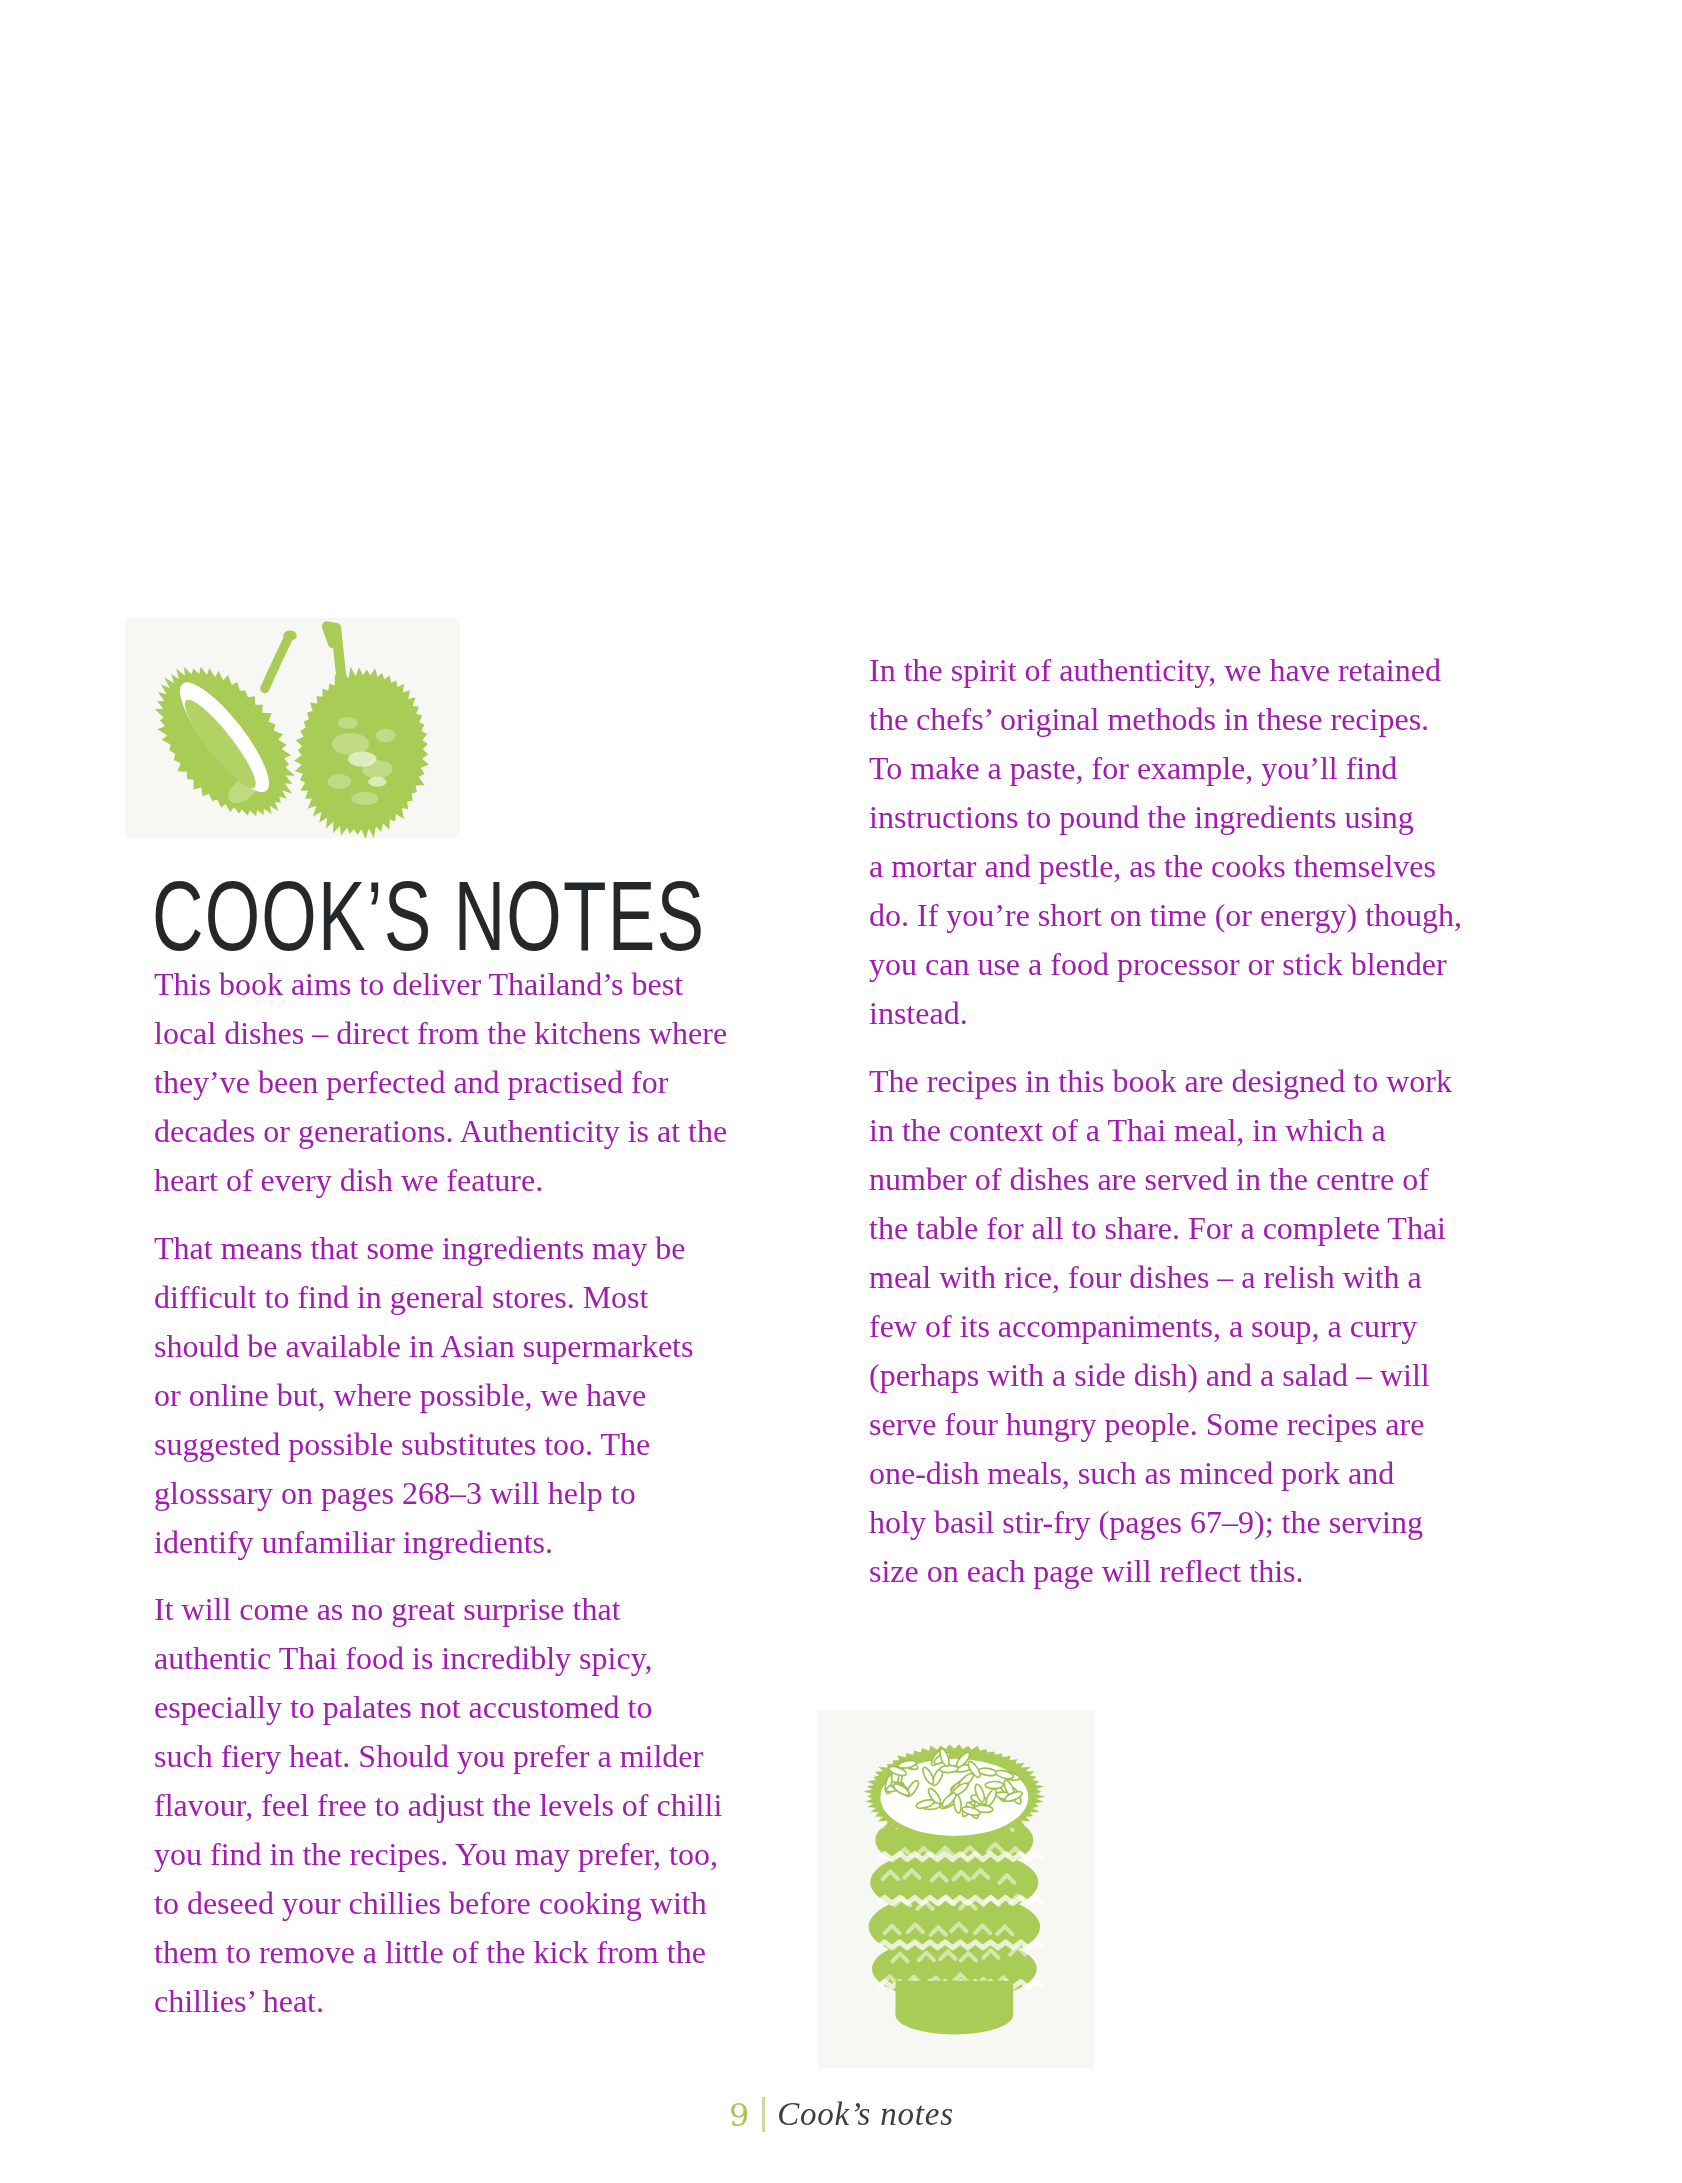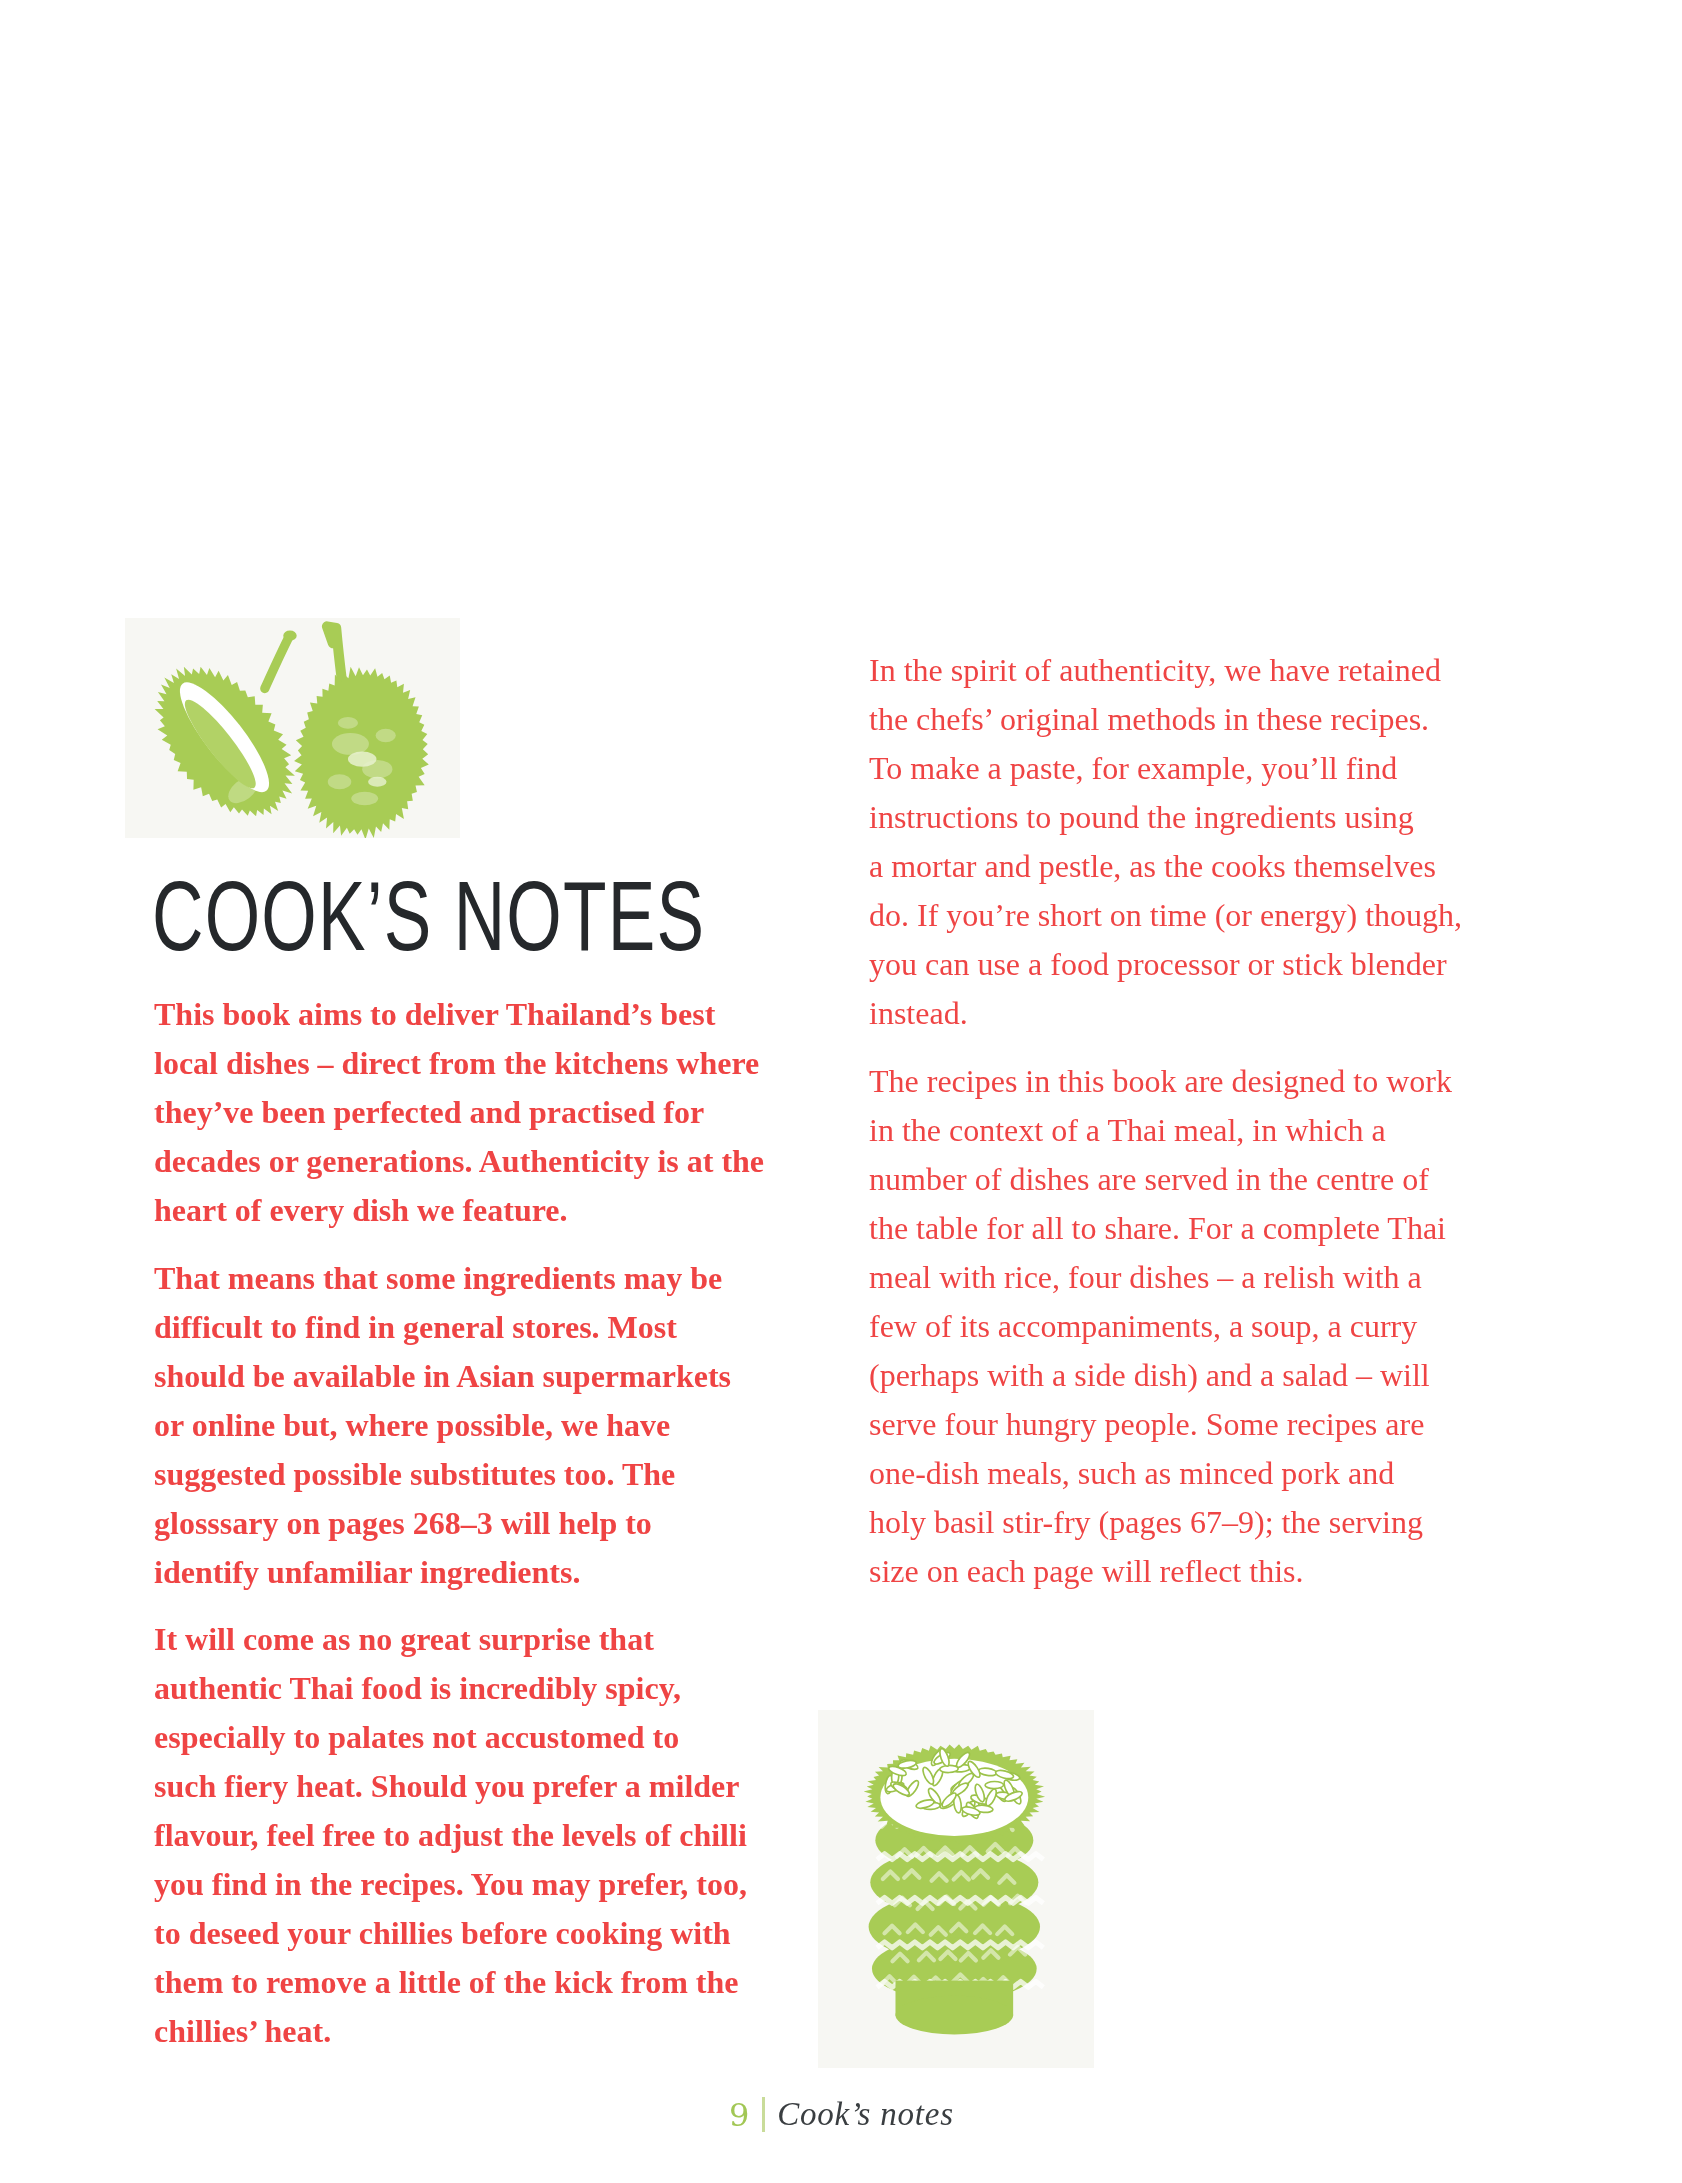--- a/index.html
+++ b/index.html
@@ -11,23 +11,23 @@
   .illus-box{position:absolute;background:#f7f7f3;}
   .illus-box.top{left:125px;top:618px;width:335px;height:220px;}
   .illus-box.bottom{left:818px;top:1710px;width:276px;height:358px;}
   .illus-box svg{display:block;width:100%;height:100%;}
   .title{
     position:absolute;left:152px;top:866px;margin:0;
     font-family:"Liberation Sans",sans-serif;font-weight:300;
     font-size:99px;line-height:1;letter-spacing:1.7px;color:#25282b;
     transform:scaleX(.72);transform-origin:left top;white-space:nowrap;
   }
-  .col{position:absolute;width:740px;font-size:32px;line-height:49px;color:#ef4444;}
+  .col{position:absolute;width:740px;font-size:32px;line-height:49px;color:#a21caf;}
   .col p{margin:0 0 18.5px 0;white-space:pre-line;}
-  .col.left{left:154px;top:990px;font-weight:bold;}
+  .col.left{left:154px;top:960px;}
   .col.right{left:869px;top:646px;}
   .page-footer{
     position:absolute;left:0;top:2097px;width:1683px;
     display:flex;justify-content:center;align-items:center;gap:12.6px;
   }
   .pnum{font-family:"DejaVu Serif",serif;font-size:32px;line-height:1;color:#a2c755;}
   .frule{width:2.5px;height:35px;background:#c9dc9a;}
   .fsec{font-style:italic;font-size:33px;line-height:1;color:#3a3e41;letter-spacing:0.8px;}
 </style>
 </head>

